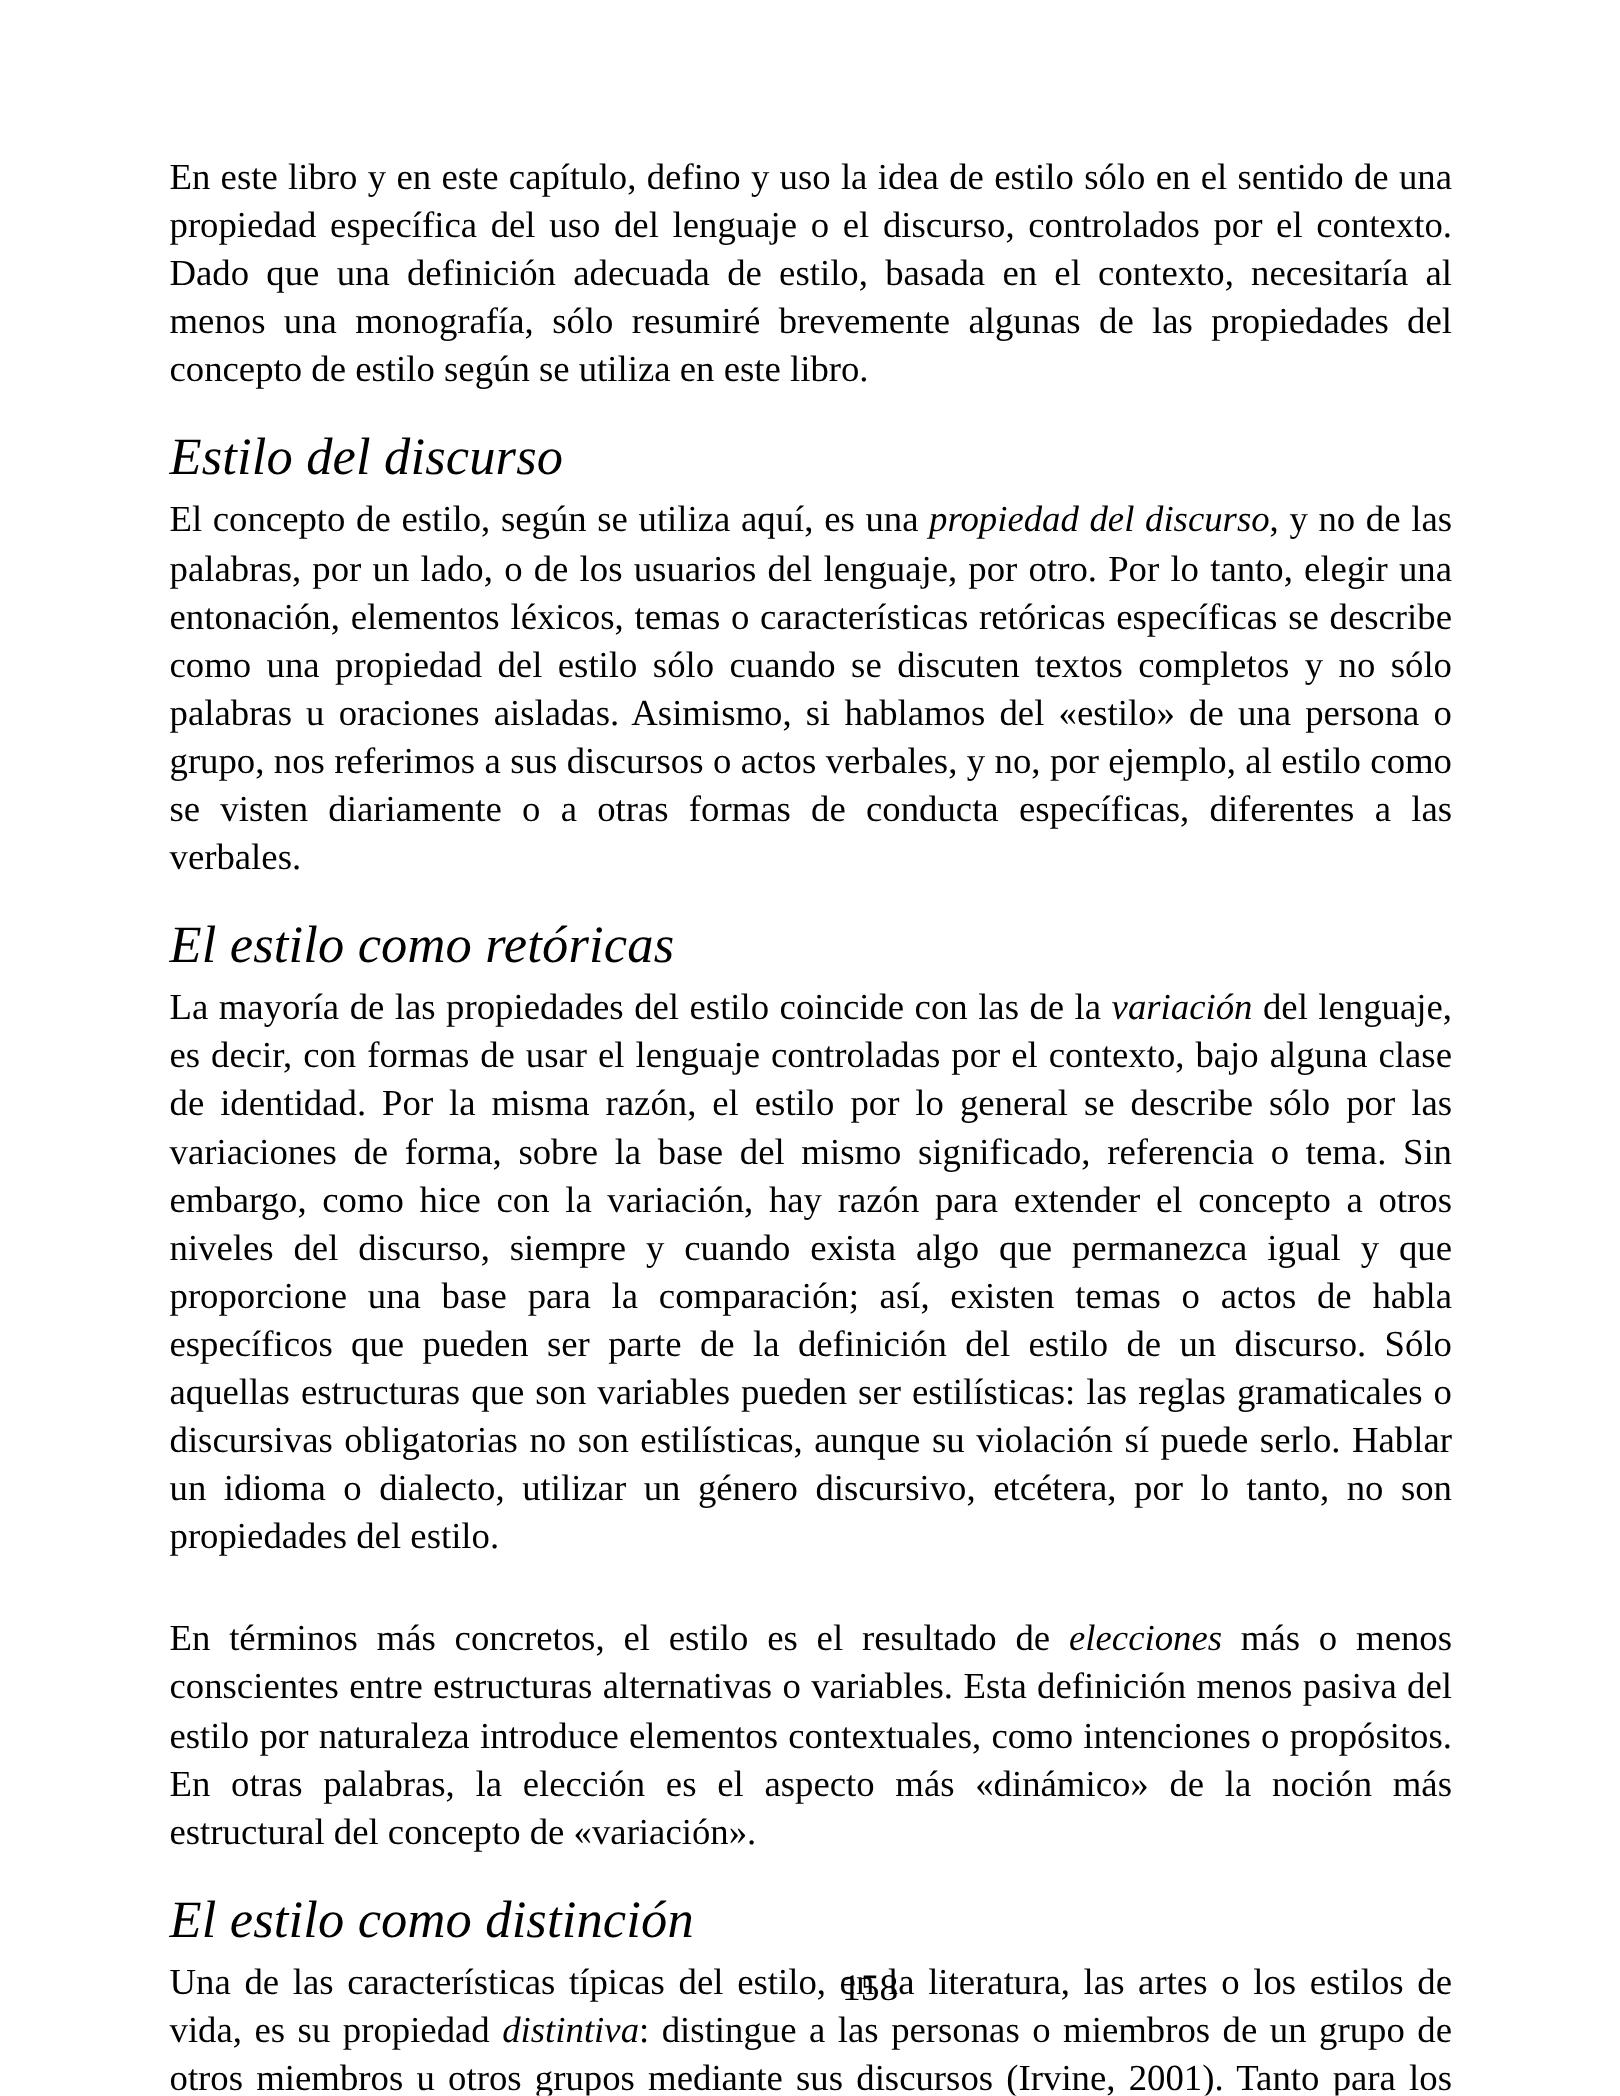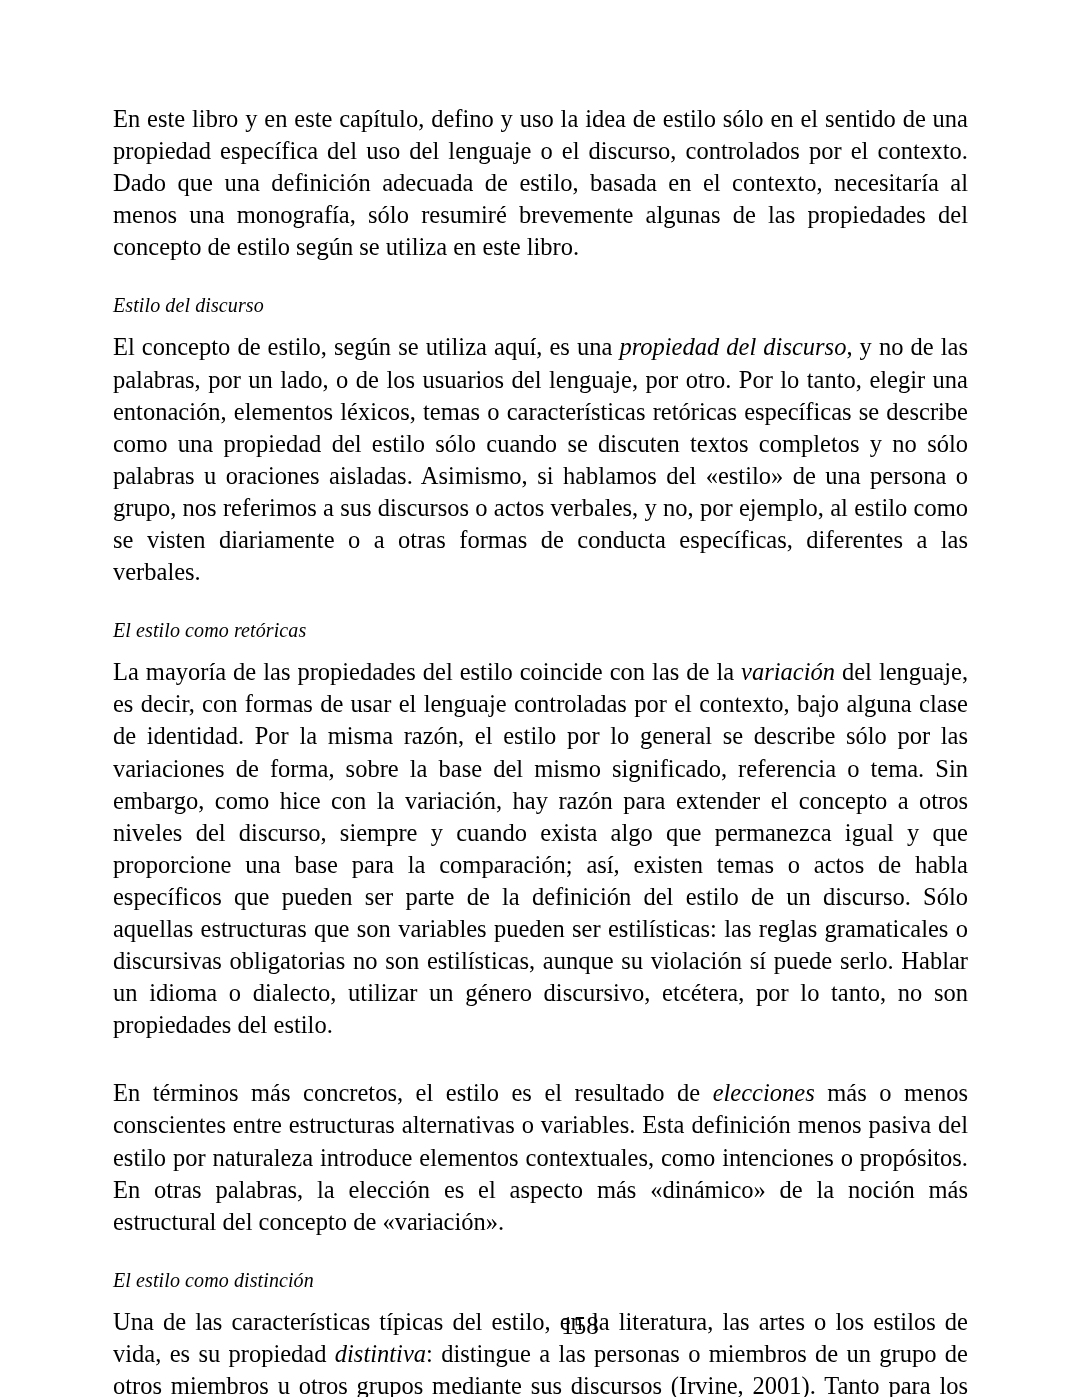--- a/index.html
+++ b/index.html
@@ -42,21 +42,21 @@
     hyphens: none;
   }
 
   
   p.body-para.continues {
     text-align-last: justify;
   }
 
   h2.section-heading {
     margin: 0;
-    font-size: 20px;
+    font-size: 35px;
     line-height: 32px;
     font-style: italic;
     font-weight: normal;
     text-align: left;
     letter-spacing: 0.1px;
   }
 
   .gap-after-para   { height: 26px; }
   .gap-after-head   { height: 10px; }
 

